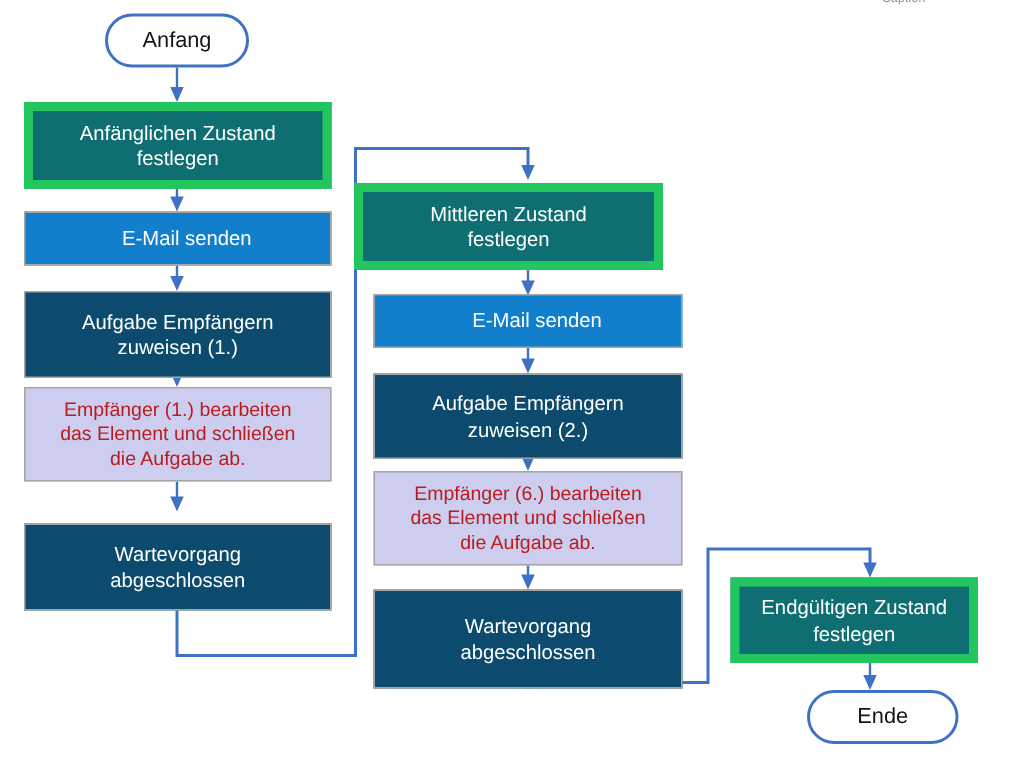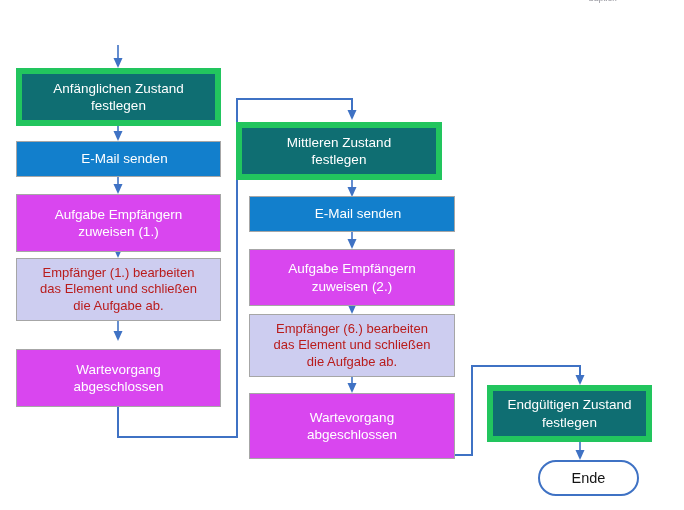--- a/index.html
+++ b/index.html
@@ -49,21 +49,21 @@
   
   .blue {
     background: #127fcc;
     border: 1px solid #a6a6a6;
     color: #ffffff;
     font-size: 13.5px;
     padding-left: 12px;
   }
   
   .purple {
-    background: #d946ef;
+    background: #0c4a6e;
     border: 1px solid #a6a6a6;
     color: #ffffff;
     font-size: 13.5px;
   }
   
   .lavender {
     background: #cdcdf0;
     border: 1px solid #a6a6a6;
     color: #b91c1c;
     font-size: 13px;
@@ -165,20 +165,21 @@
       <path class="lnk" d="M352,459 L352,455 L472,455 L472,366 L580,366 L580,377"></path>
       <polygon class="arrowhead" points="580,385 575.5,375 584.5,375"></polygon>
     </g>
 
     <g>
       <path class="lnk-thin" d="M580,442 L580,452"></path>
       <polygon class="arrowhead" points="580,460 575.5,450 584.5,450"></polygon>
     </g>
   </svg>
 
+  <div class="node terminator" style="left:70px; top:9px; width:96px; height:36px;">Anfang</div>
 
   <div class="node teal" style="left:16px; top:68px; width:205px; height:58px;">Anfänglichen Zustand
 festlegen</div>
 
   <div class="node blue" style="left:16px; top:141px; width:205px; height:36px;">E-Mail senden</div>
 
   <div class="node purple" style="left:16px; top:194px; width:205px; height:58px;">Aufgabe Empfängern
 zuweisen (1.)</div>
 
   <div class="node lavender" style="left:16px; top:258px; width:205px; height:63px;">Empfänger (1.) bearbeiten

